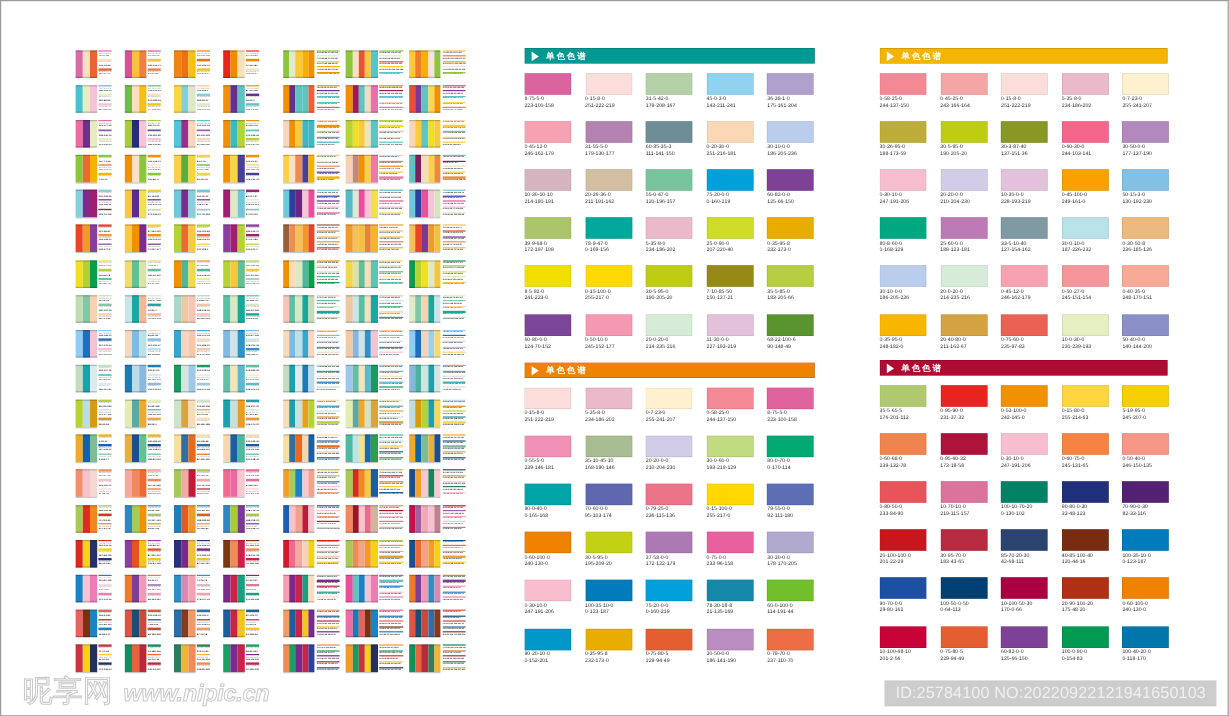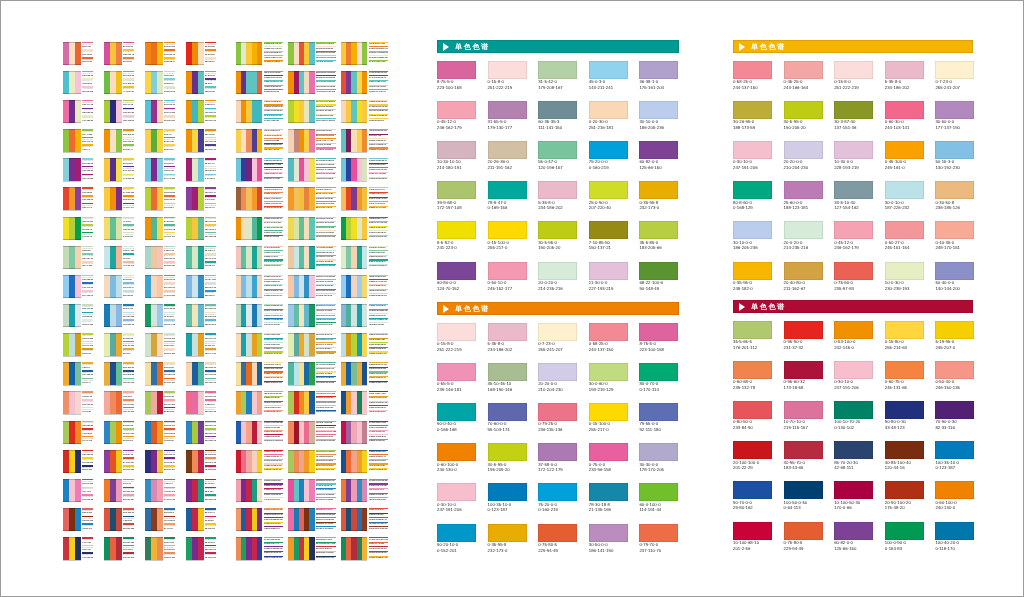--- a/index.html
+++ b/index.html
@@ -4094,13 +4094,18 @@
           <div class="cmyk">100-0-90-0</div>
           <div class="rgb">0-154-83</div>
         </div>
         <div class="sw" style="left: 202.4px; top: 201px;">
           <div class="chip" style="background: rgb(0, 118, 170);"></div>
           <div class="cmyk">100-40-20-0</div>
           <div class="rgb">0-118-170</div>
         </div>
       </div>
 </div>
+<div id="wm">
+  <span class="logo">昵享网</span>
+  <span class="site">www.nipic.cn</span>
+</div>
+<div id="idtag">ID:25784100 NO:20220922121941650103</div>
 </div>
 
 </body></html>

